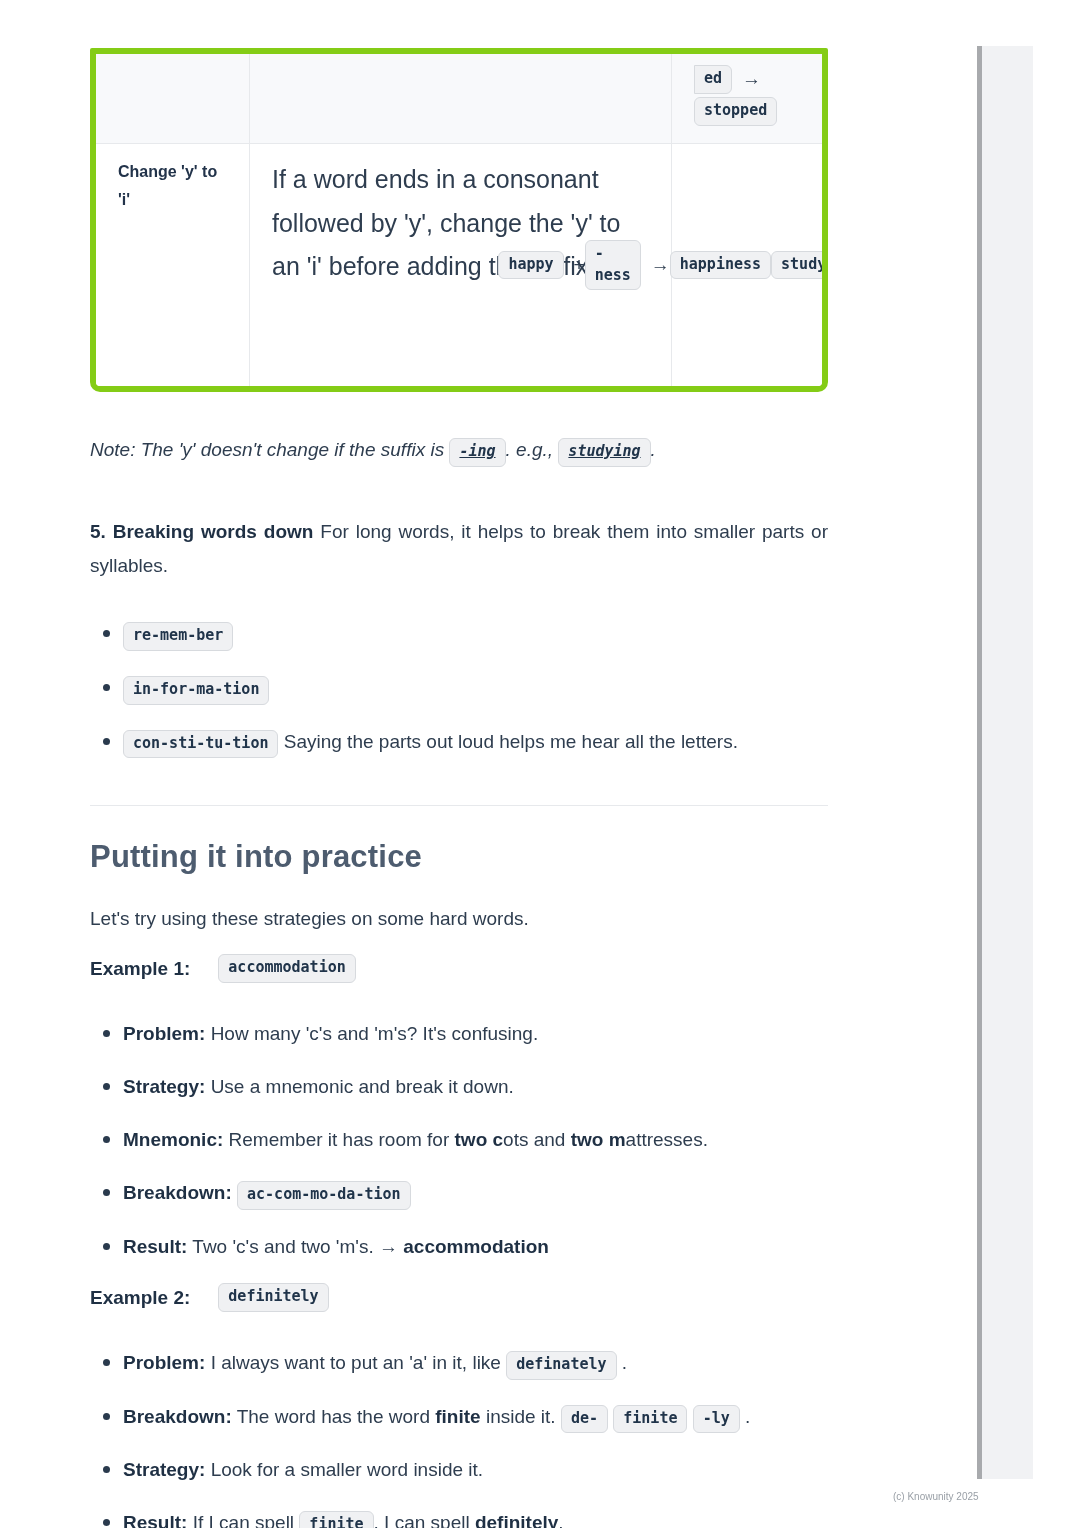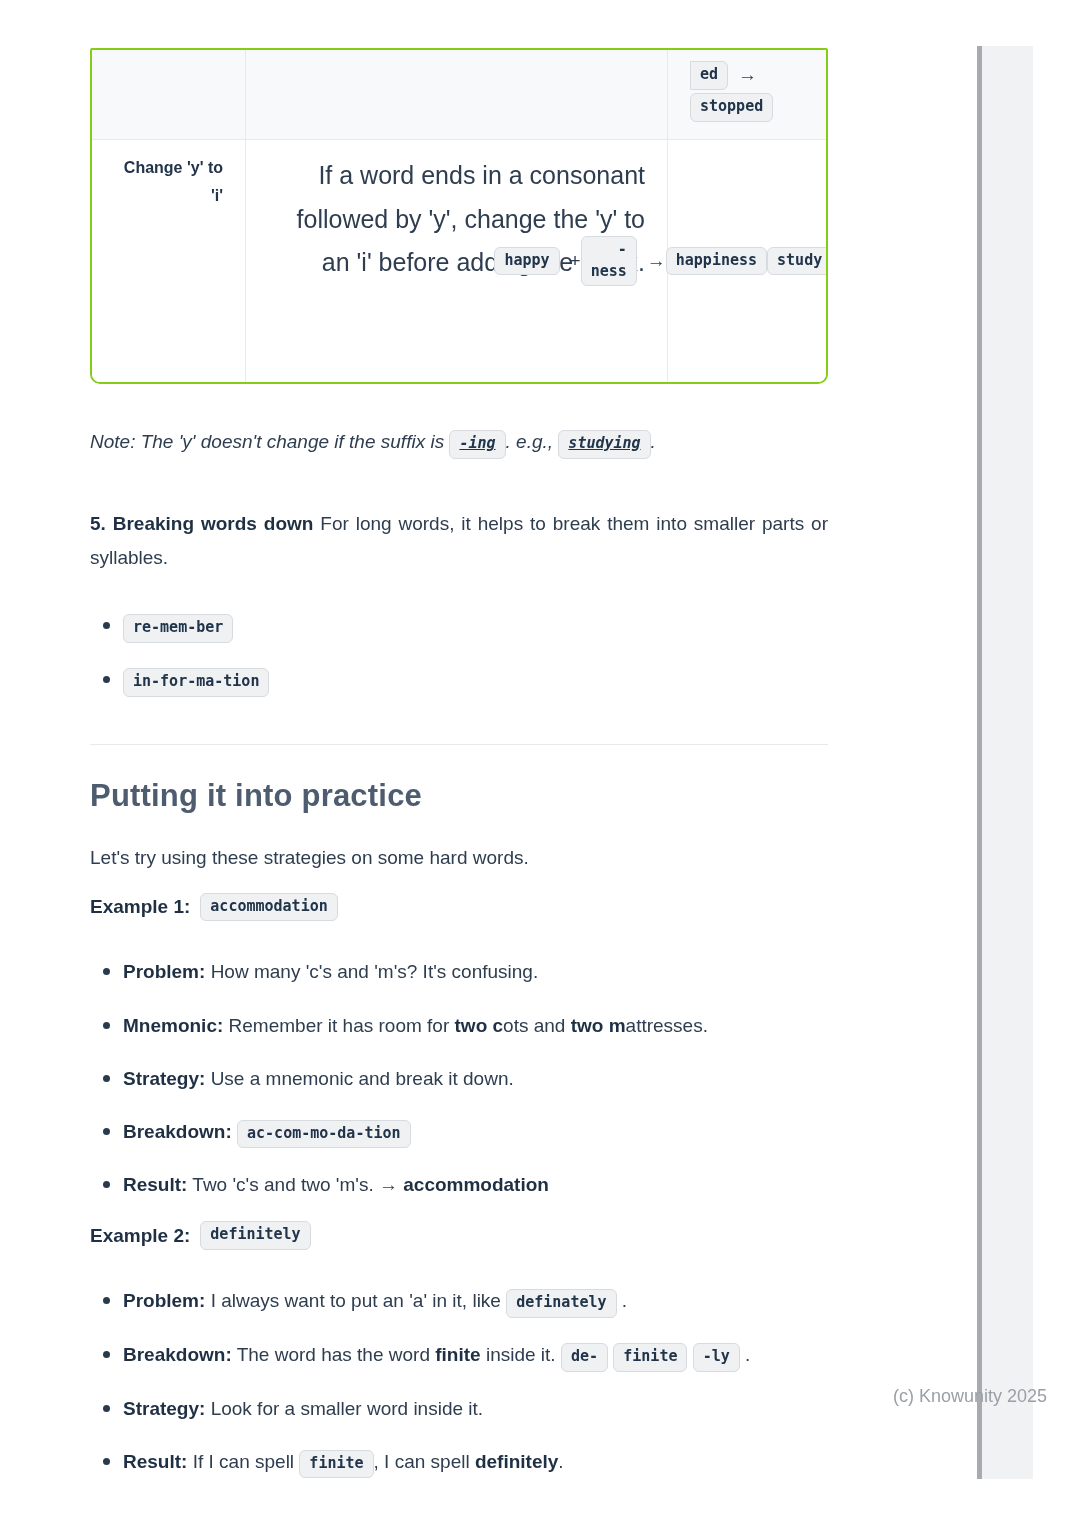--- a/index.html
+++ b/index.html
@@ -11,24 +11,23 @@
     position:relative;
     overflow:hidden;
   }
   .content { position:absolute; left:90px; top:0; width:738px; }
 
   
   .rules-table {
     margin-top:48px;
     display:grid;
     grid-template-columns:153px 422px 163px;
-    border:2px solid #84cc16;
+    border:6px solid #84cc16;
     border-radius:2px 2px 10px 10px;
     overflow:hidden;
-    text-align:right;
   }
   .cell { box-sizing:border-box; padding:14px 22px; }
   .row1 { background:#f8f9fb; height:89px; }
   .row2 { background:#ffffff; height:243px; border-top:1px solid #e7e9ec; display:flex; flex-direction:row; justify-content:center; }
   .col2, .col3 { border-left:1px solid #e7e9ec; }
   .term { font-weight:700; font-size:16px; line-height:1.75; color:#22334a; }
   .desc { font-size:25px; line-height:1.74; }
 
   .chip-line { display:flex; align-items:center; margin:3px 0; }
   .sym { margin-left:10px; font-size:19px; color:#2e3d4f; }
@@ -66,33 +65,33 @@
   }
 
   .divider { border:none; border-top:1px solid #e7e9ec; margin:47px 0 0; }
 
   h2.section-heading {
     margin:33px 0 0; font-size:31px; font-weight:700;
     color:#4d5c6f; letter-spacing:.2px;
   }
   .intro { margin-top:27px; font-size:19px; line-height:1.74; }
 
-  .example-head { font-size:19px; font-weight:700; color:#1f3044; display:flex; align-items:center; gap:10px; }
+  .example-head { font-size:19px; font-weight:700; color:#1f3044; display:flex; align-items:center; gap:28px; }
 
   
   .right-rail {
     position:absolute; left:977px; top:46px;
     width:56px; height:1433px;
     background:#f1f2f4;
     border-left:5px solid #a8aaad;
     box-sizing:border-box;
   }
   .footer-copyright {
-    position:absolute; left:893px; top:1386px;
-    font-size:18px; color:#9aa0a7; z-index:2;
+    position:absolute; left:893px; top:1491px;
+    font-size:10px; color:#9aa0a7; z-index:2;
     white-space:nowrap;
   }
 </style>
 </head>
 <body>
 
 <div class="content">
 
   <div class="rules-table">
     <div class="cell row1"></div>
@@ -153,45 +152,49 @@
     <span>For long words, it helps to break them into smaller parts or syllables.</span>
   </p>
 
   <ul class="blist">
     <li>
       <code class="chip">re-mem-ber</code>
     </li>
     <li>
       <code class="chip">in-for-ma-tion</code>
     </li>
+    <li>
+      <code class="chip">con-sti-tu-tion</code>
+      <span>Saying the parts out loud helps me hear all the letters.</span>
+    </li>
   </ul>
 
   <hr class="divider">
 
   <h2 class="section-heading">Putting it into practice</h2>
 
   <p class="intro">Let's try using these strategies on some hard words.</p>
 
   <div class="example-head">
     <b>Example 1:</b>
     <code class="chip">accommodation</code>
   </div>
 
   <ul class="blist">
     <li>
       <b>Problem:</b>
       <span>How many 'c's and 'm's? It's confusing.</span>
     </li>
     <li>
+      <b>Strategy:</b>
+      <span>Use a mnemonic and break it down.</span>
+    </li>
+    <li>
       <b>Mnemonic:</b>
       <span>Remember it has room for </span><b>two c</b><span>ots and </span><b>two m</b><span>attresses.</span>
-    </li>
-    <li>
-      <b>Strategy:</b>
-      <span>Use a mnemonic and break it down.</span>
     </li>
     <li>
       <b>Breakdown:</b>
       <code class="chip">ac-com-mo-da-tion</code>
     </li>
     <li>
       <b>Result:</b>
       <span>Two 'c's and two 'm's. →</span>
       <b>accommodation</b>
     </li>

